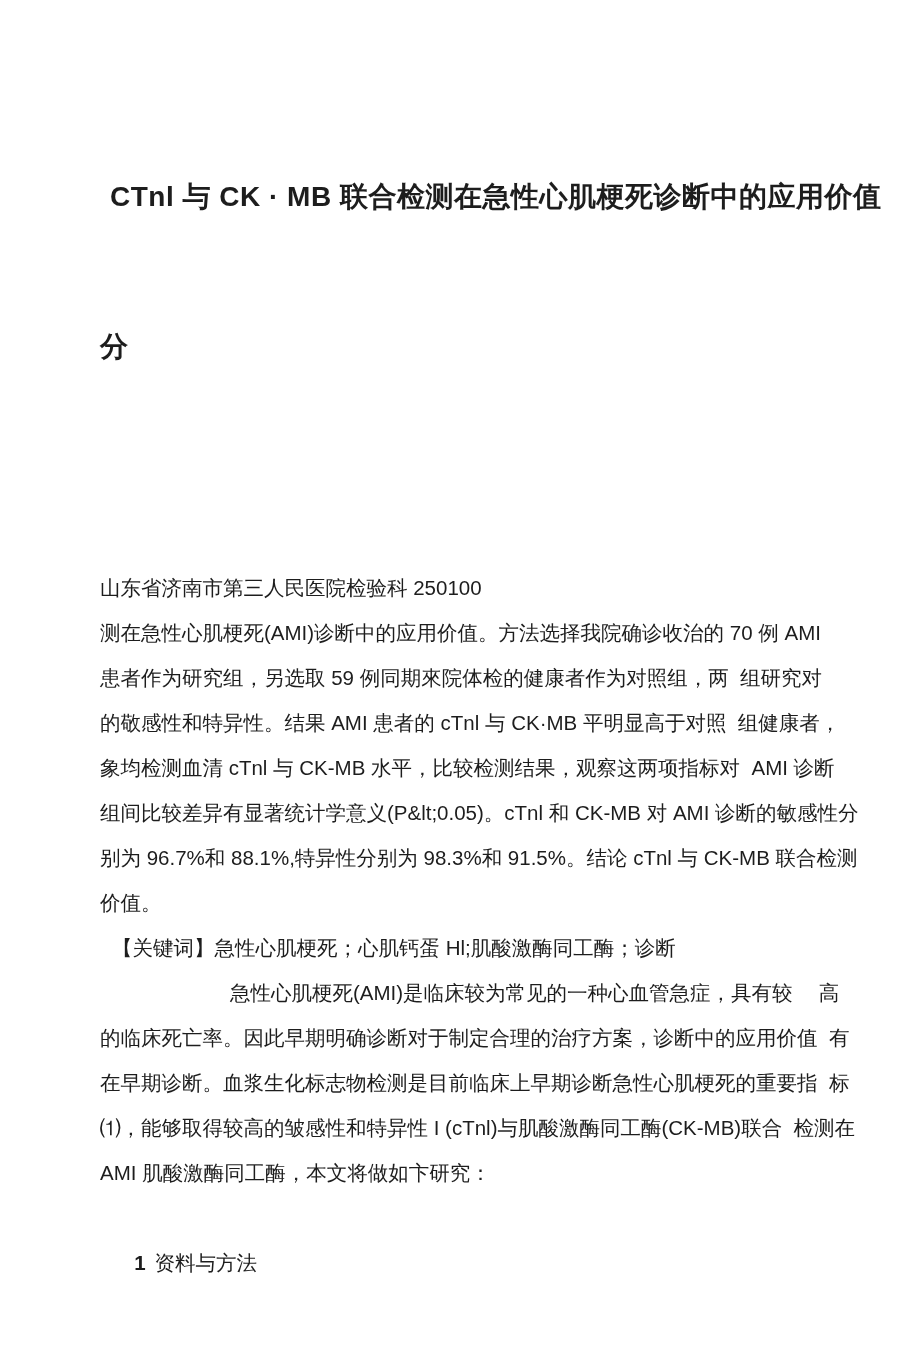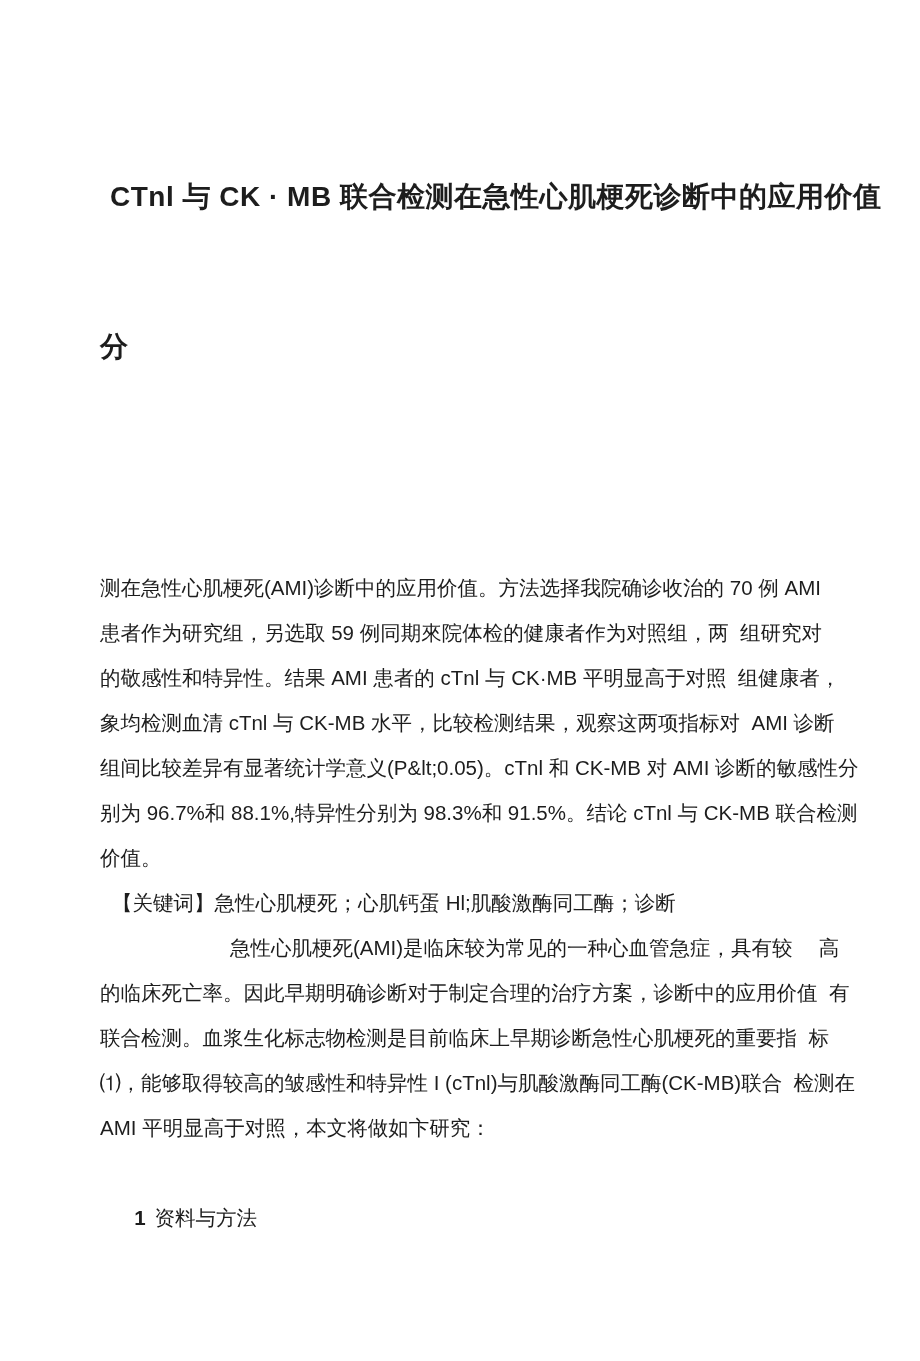--- a/index.html
+++ b/index.html
@@ -51,36 +51,37 @@
 
 <div class="page">
 
   <div class="title">
     <div class="title-l1">CTnl 与 CK · MB 联合检测在急性心肌梗死诊断中的应用价值</div>
     <div class="title-l2">分</div>
   </div>
 
   <div class="doc-body">
 
+    <div class="line">山东省济南市第三人民医院检验科 250100</div>
 
     <div class="line">测在急性心肌梗死(AMI)诊断中的应用价值。方法选择我院确诊收治的 70 例 AMI</div>
     <div class="line">患者作为研究组，另选取 59 例同期來院体检的健康者作为对照组，两  组研究对</div>
     <div class="line">的敬感性和特异性。结果 AMI 患者的 cTnl 与 CK·MB 平明显高于对照  组健康者，</div>
     <div class="line">象均检测血清 cTnl 与 CK-MB 水平，比较检测结果，观察这两项指标对  AMI 诊断</div>
     <div class="line">组间比较差异有显著统计学意义(P&amp;lt;0.05)。cTnl 和 CK-MB 对 AMI 诊断的敏感性分</div>
     <div class="line">别为 96.7%和 88.1%,特异性分别为 98.3%和 91.5%。结论 cTnl 与 CK-MB 联合检测</div>
     <div class="line">价值。</div>
 
     <div class="line indent-sm">【关键词】急性心肌梗死；心肌钙蛋 Hl;肌酸激酶同工酶；诊断</div>
 
     <div class="line indent-lg">急性心肌梗死(AMI)是临床较为常见的一种心血管急症，具有较　 高</div>
     <div class="line">的临床死亡率。因此早期明确诊断对于制定合理的治疗方案，诊断中的应用价值  有</div>
-    <div class="line">联合检测。血浆生化标志物检测是目前临床上早期诊断急性心肌梗死的重要指  标</div>
+    <div class="line">在早期诊断。血浆生化标志物检测是目前临床上早期诊断急性心肌梗死的重要指  标</div>
     <div class="line">⑴，能够取得较高的皱感性和特异性 I (cTnl)与肌酸激酶同工酶(CK-MB)联合  检测在</div>
-    <div class="line">AMI 平明显高于对照，本文将做如卞研究：</div>
+    <div class="line">AMI 肌酸激酶同工酶，本文将做如卞研究：</div>
 
     <div class="line heading">
       <span class="sec-num">1</span><span>资料与方法</span>
     </div>
 
     <div class="line heading">
       
     </div>
 
   </div>

